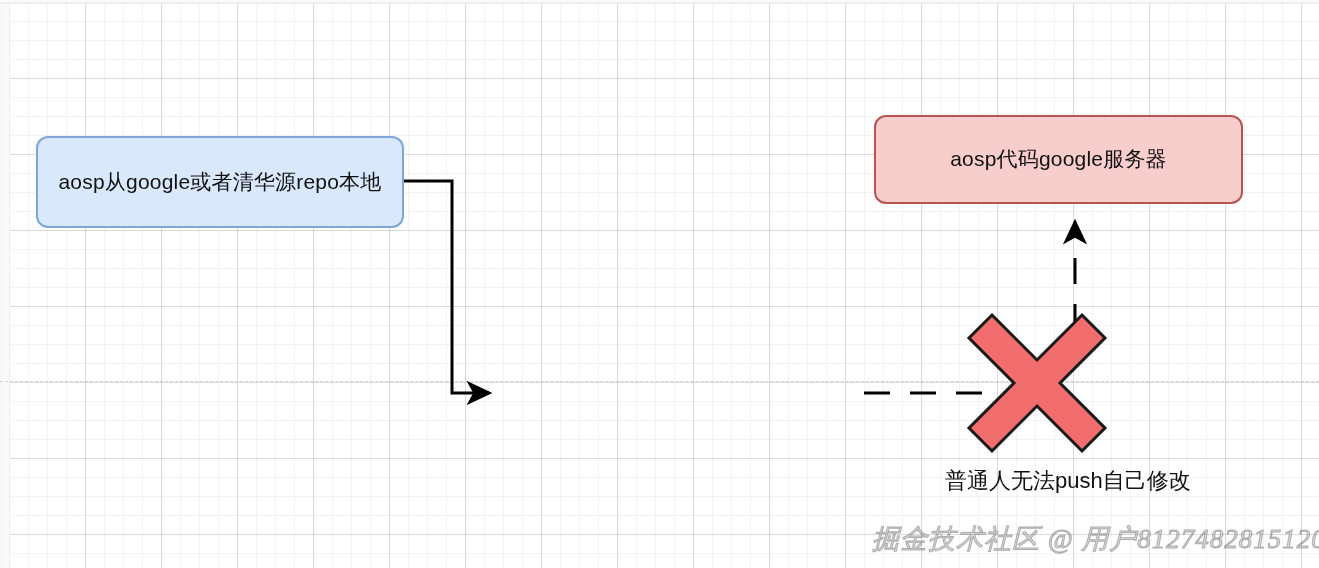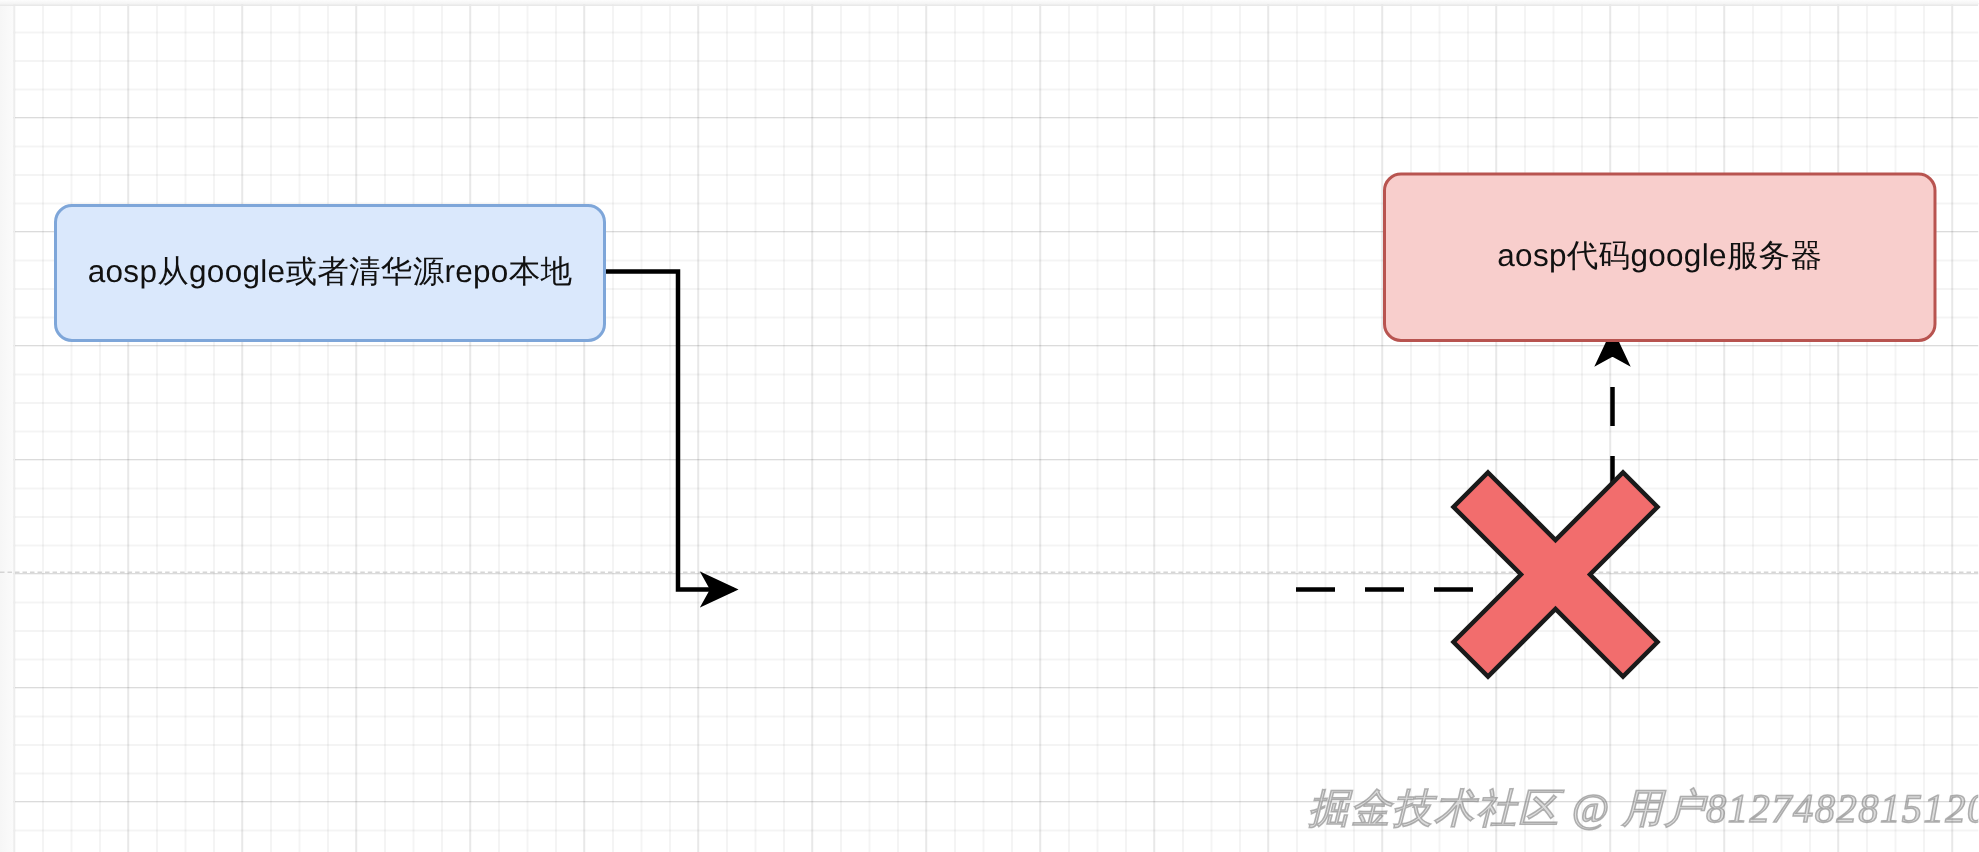--- a/index.html
+++ b/index.html
@@ -71,22 +71,22 @@
     letter-spacing: 0.2px;
     padding: 4px 10px;
   }
   #node-local {
     left: 36px; top: 136px;
     width: 368px; height: 92px;
     background: #dae8fc;
     border-color: #7ea6d9;
   }
   #node-server {
-    left: 922px; top: 115px;
-    width: 369px; height: 113px;
+    left: 874px; top: 115px;
+    width: 369px; height: 89px;
     background: #f8cecc;
     border-color: #b85450;
   }
   #node-modify {
     left: 498px; top: 348px;
     width: 364px; height: 91px;
     background: #d7e8d4;
     border-color: #93c47d;
   }
 
@@ -161,16 +161,17 @@
                L 1105 428 L 1082 451 L 1037 406 L 992 451 L 969 428
                L 1014 383 L 969 338 Z" fill="#f26d6d" stroke="#1a1a1a" stroke-width="3" stroke-linejoin="miter"></path>
     </g>
   </svg>
 
   <div class="node" id="node-local">aosp从google或者清华源repo本地</div>
 
   <div class="node" id="node-server">aosp代码google服务器</div>
 
 
+  <div class="caption" id="caption-nopush">普通人无法push自己修改</div>
 
   <div id="watermark">掘金技术社区 @ 用户8127482815120</div>
 
 </div>
 
 </body></html>

